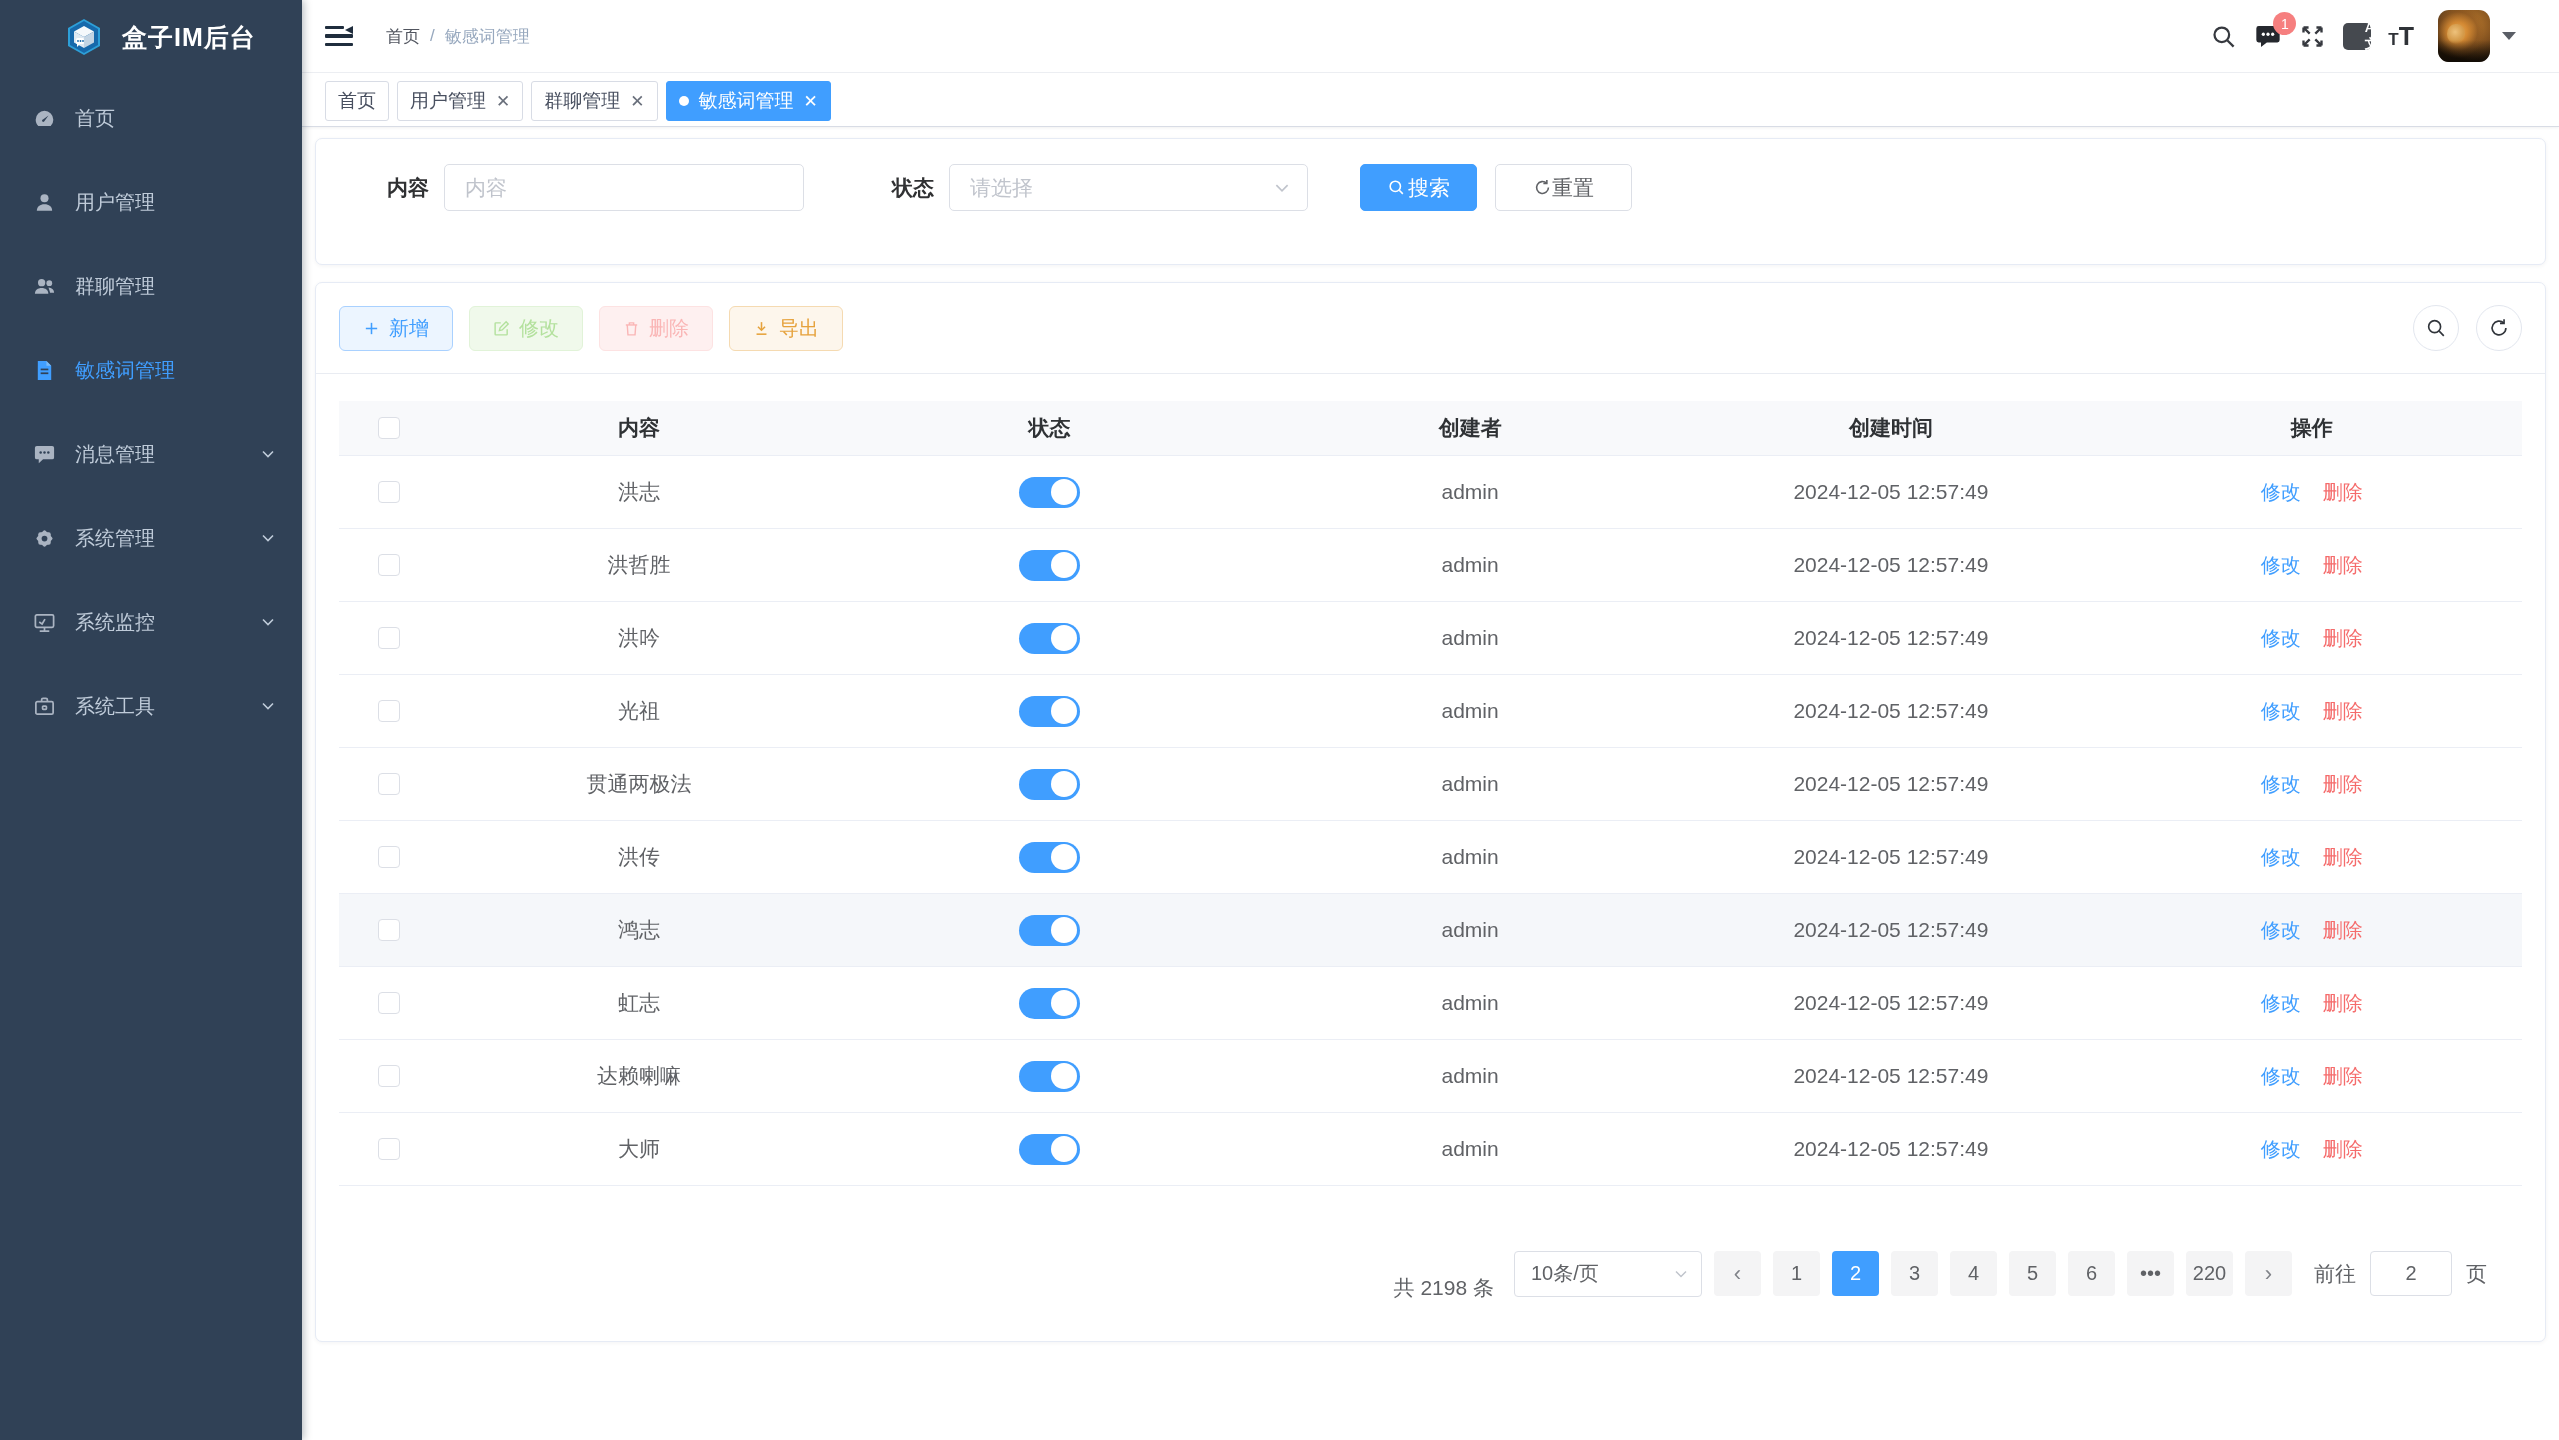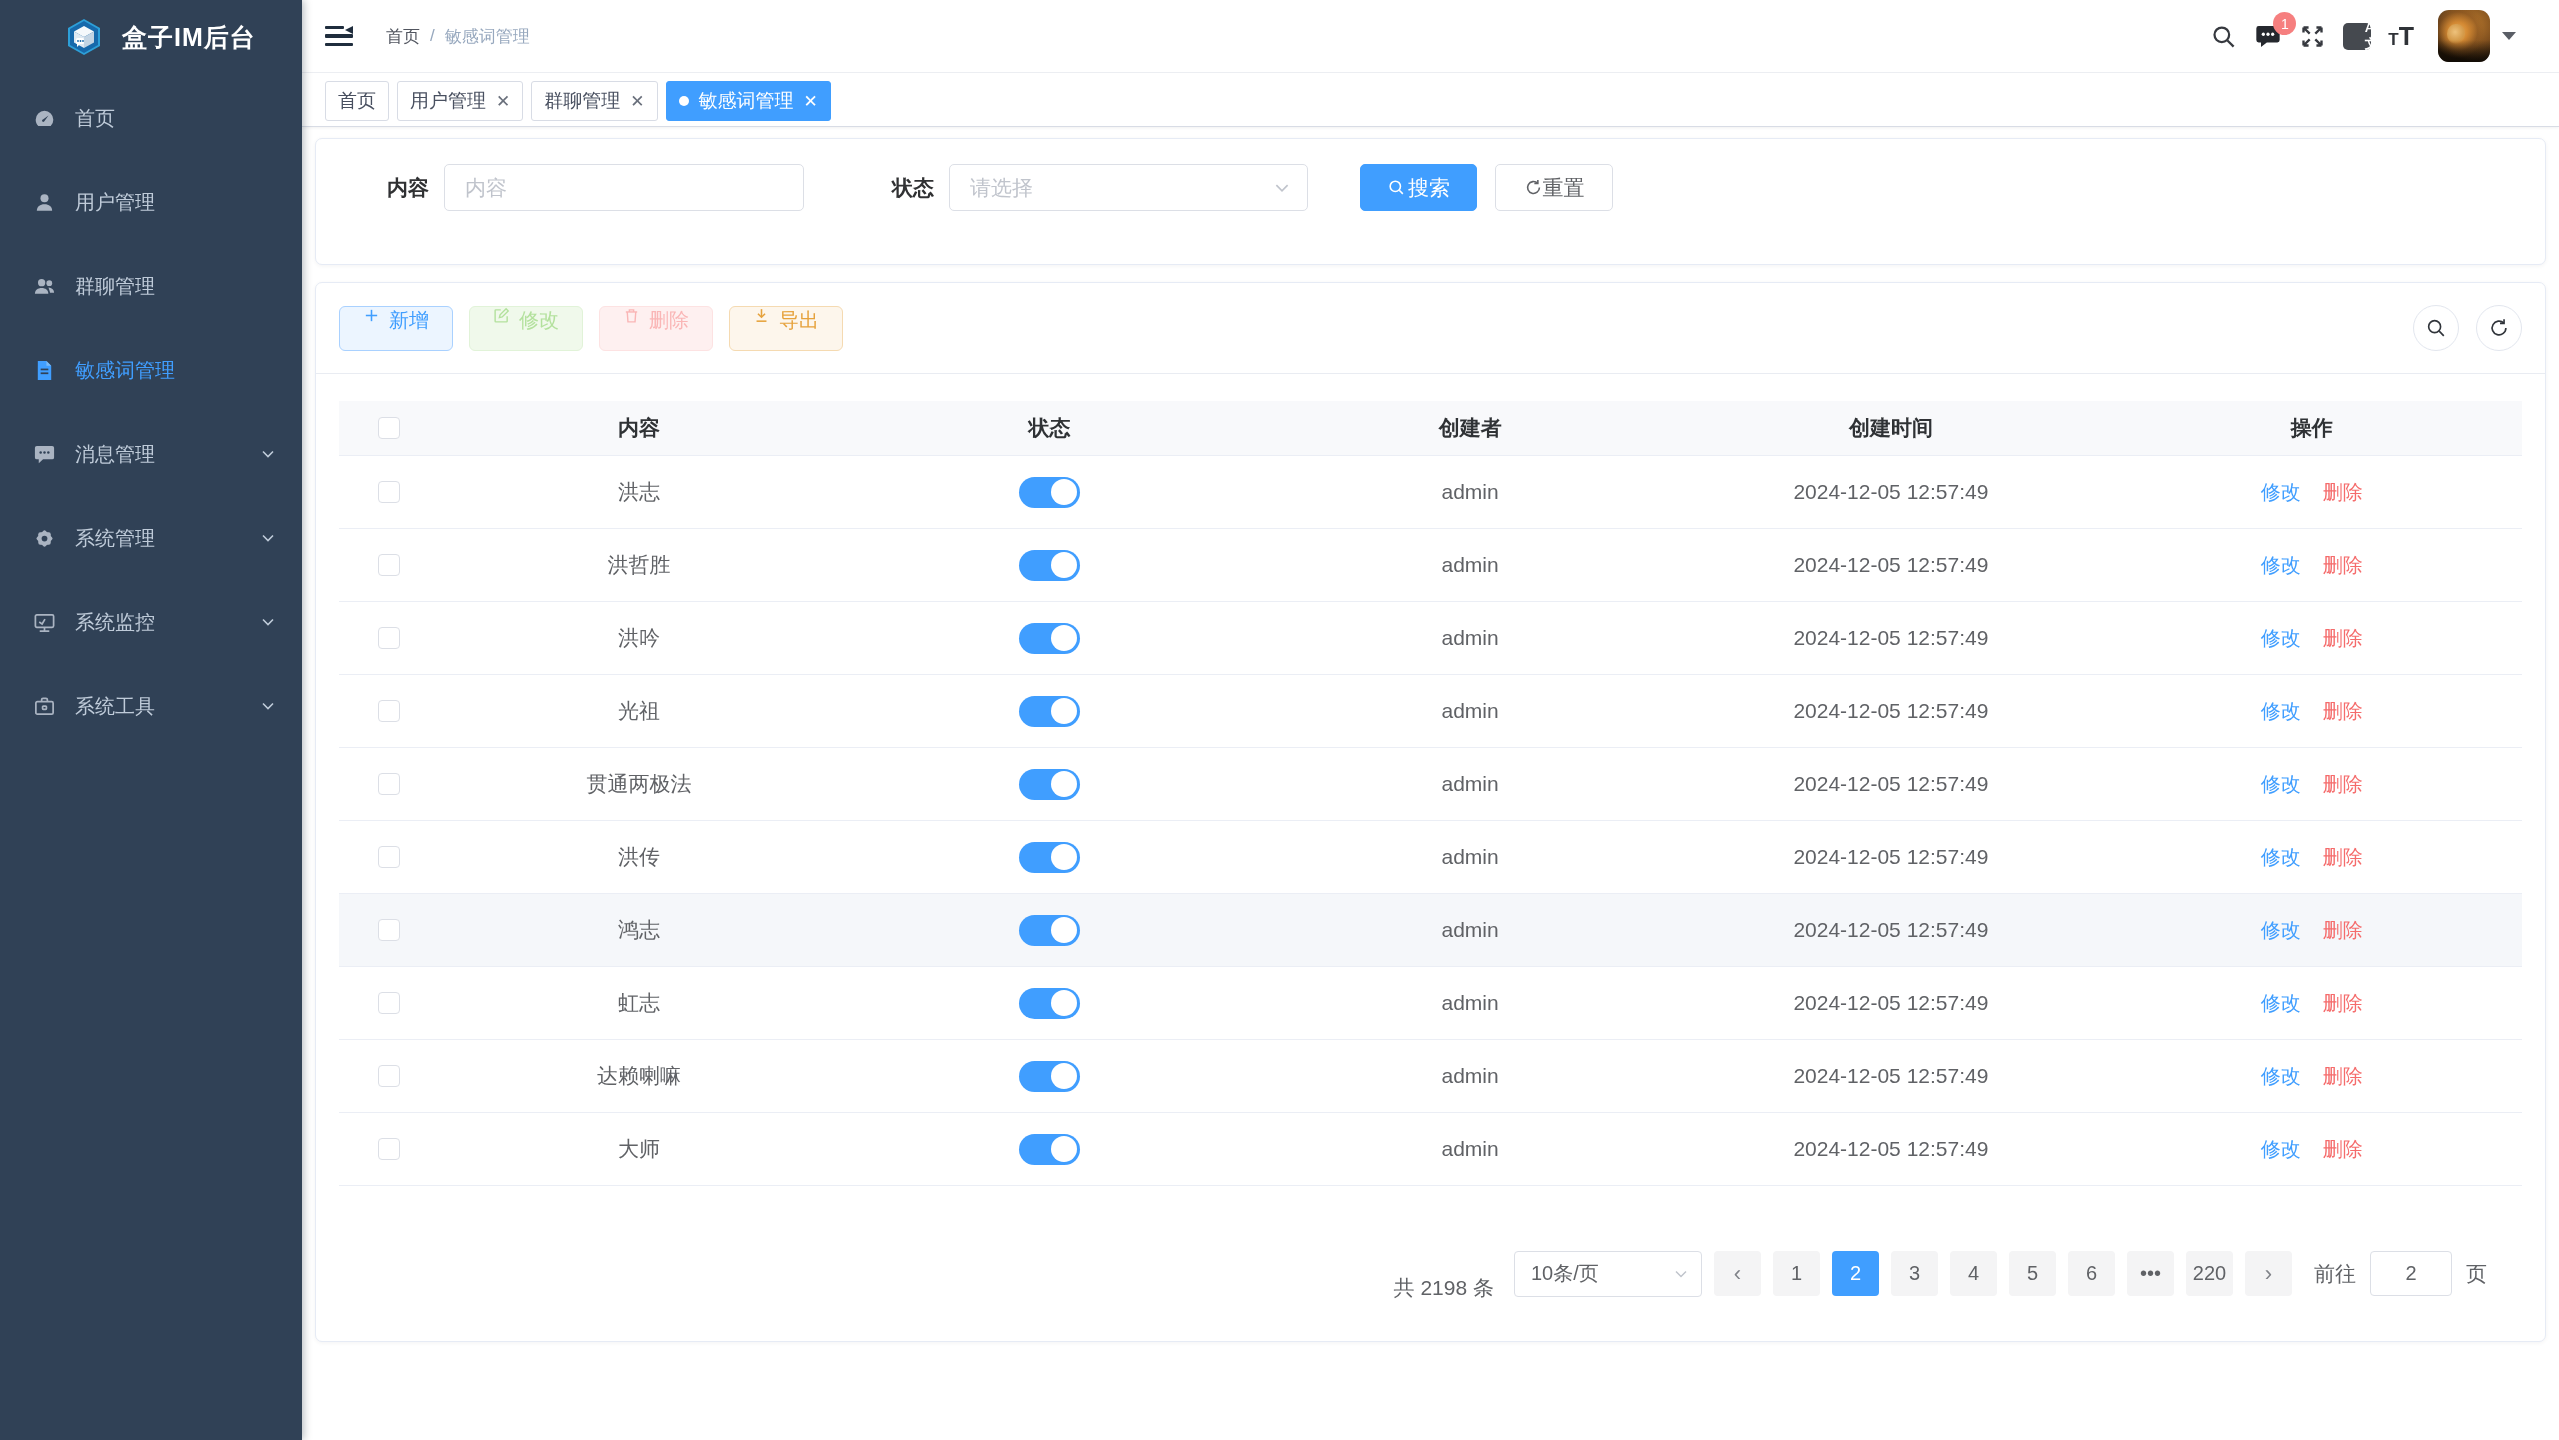--- a/index.html
+++ b/index.html
@@ -60,25 +60,25 @@
   .card { background:#fff; border:1px solid #e6ebf5; border-radius:7px; box-shadow:0 1px 4px rgba(0,21,41,.05); }
   .search-card { height:127px; display:flex; align-items:flex-start; padding-left:71px; padding-top:25px; margin-bottom:17px; }
   .search-card .f-label { line-height:47px; }
   .f-label { font-size:21px; font-weight:700; color:#303133; }
   .f-input { width:360px; height:47px; border:1px solid #dcdfe6; border-radius:5px; display:flex; align-items:center; padding:0 20px; font-size:21px; color:#c0c4cc; margin-left:15px; background:#fff; }
   .f-select { width:359px; height:47px; border:1px solid #dcdfe6; border-radius:5px; display:flex; align-items:center; padding:0 16px 0 20px; font-size:21px; color:#c0c4cc; margin-left:15px; background:#fff; }
   .f-select .chev { margin-left:auto; color:#c0c4cc; width:18px; height:18px; }
   .lbl-status { margin-left:88px; }
   .btn { height:47px; border-radius:5px; font-size:21px; display:inline-flex; align-items:center; justify-content:center; cursor:pointer; }
   .btn-search { margin-left:52px; width:117px; background:#409eff; color:#fff; gap:2px; border:1px solid #409eff; }
-  .btn-reset { margin-left:18px; width:118px; background:#fff; color:#606266; gap:0; border:1px solid #dcdfe6; }
+  .btn-reset { margin-left:18px; width:137px; background:#fff; color:#606266; gap:0; border:1px solid #dcdfe6; }
 
   .main-card { height:1060px; padding-top:22px; }
   .toolbar { margin:0 23px; display:flex; align-items:center; }
-  .tbtn { height:45px; padding:0 23px; border-radius:6px; font-size:20px; display:inline-flex; align-items:flex-start; gap:9px; border:1px solid; margin-right:16px; cursor:pointer; }
+  .tbtn { height:45px; padding:0 23px; border-radius:6px; font-size:20px; display:inline-flex; align-items:center; gap:9px; border:1px solid; margin-right:16px; cursor:pointer; }
   .tbtn .ic { width:17px; height:17px; }
   .tbtn-add { background:#ecf5ff; border-color:#a9d1ff; color:#409eff; }
   .tbtn-edit { background:#f0f9eb; border-color:#e1f3d8; color:#b3e19d; }
   .tbtn-del { background:#fef0f0; border-color:#fde2e2; color:#fab6b6; }
   .tbtn-exp { background:#fdf6ec; border-color:#f5dab1; color:#e6a23c; }
   .tool-circles { margin-left:auto; display:flex; gap:17px; }
   .circle-btn { width:46px; height:46px; border-radius:50%; border:1px solid #e2e6ee; display:flex; align-items:center; justify-content:center; color:#30343a; cursor:pointer; background:#fff; }
   .divider { margin-top:22px; border-bottom:1px solid #e9ecf2; }
 
   .table { margin:27px 23px 0; }

